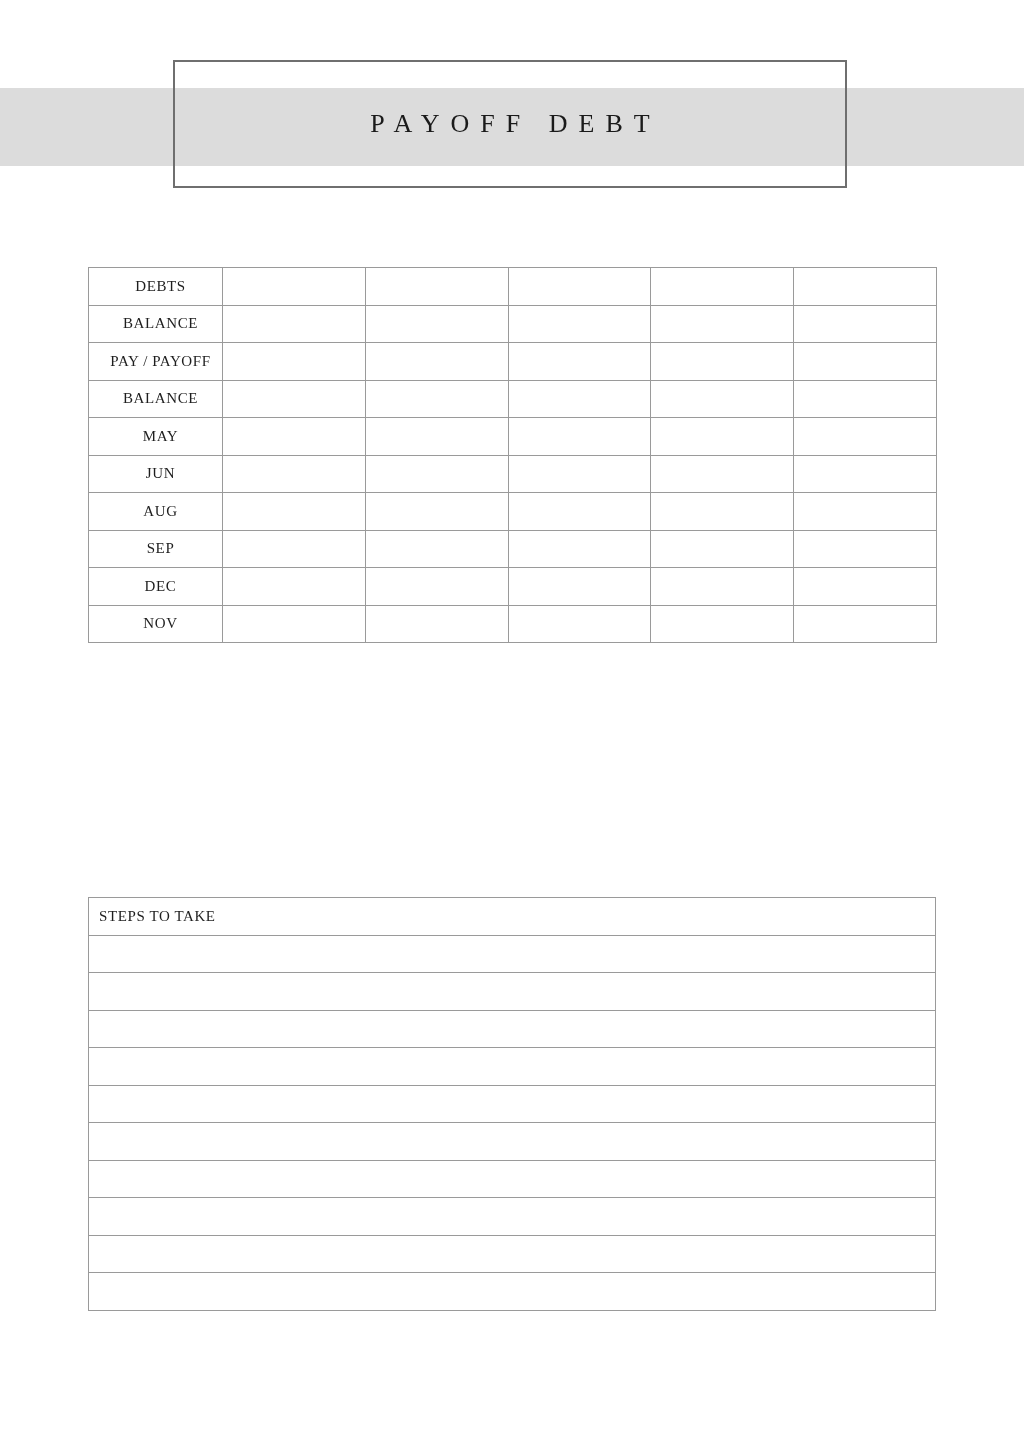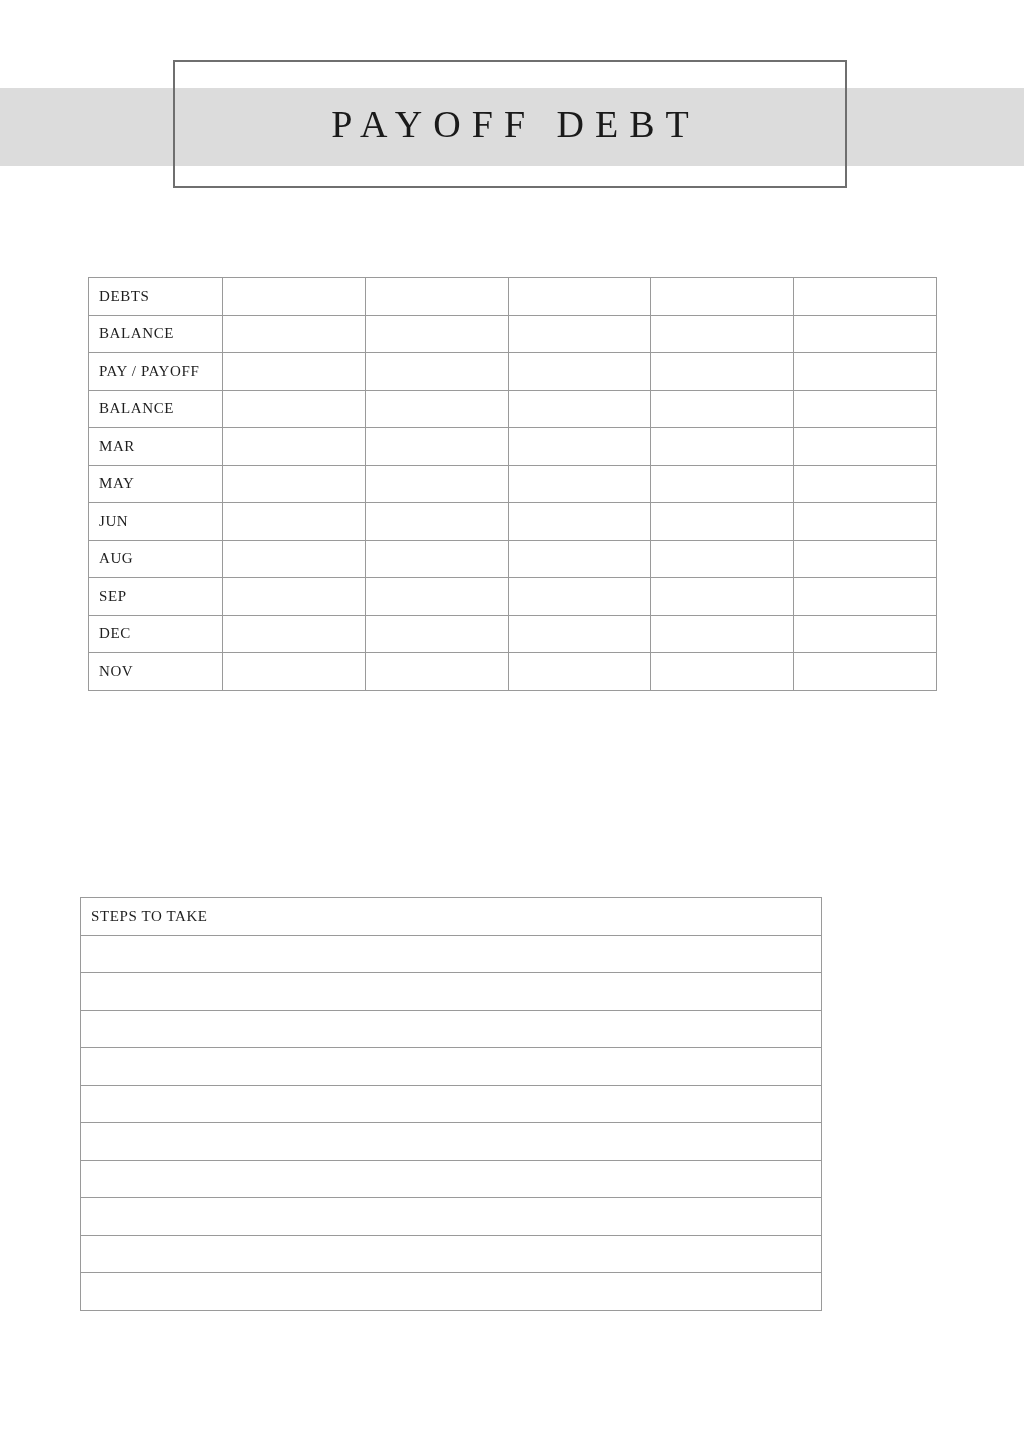--- a/index.html
+++ b/index.html
@@ -33,36 +33,37 @@
     height: 128px;
     border: 2px solid #6f6f6f;
     background: transparent;
     box-sizing: border-box;
     display: flex;
     align-items: center;
     justify-content: center;
   }
   .title-text {
     font-family: "Liberation Serif", serif;
-    font-size: 38px;
+    font-size: 26px;
     letter-spacing: 11px;
     color: #1a1a1a;
     text-indent: 11px;
     font-weight: 400;
     white-space: nowrap;
   }
 
   
   .debt-table {
     position: absolute;
     left: 88px;
-    top: 277px;
+    top: 267px;
     width: 848px;
     border-collapse: collapse;
     table-layout: fixed;
+    text-align: center;
   }
   .debt-table td {
     border: 1px solid #9a9a9a;
     height: 37.5px;
     padding: 0 0 0 10px;
     font-size: 15px;
     letter-spacing: 0.6px;
     color: #1e1e1e;
     vertical-align: middle;
     box-sizing: border-box;
@@ -73,23 +74,23 @@
     white-space: nowrap;
   }
   .debt-table td.cell {
     width: 142.8px;
     padding: 0;
   }
 
   
   .steps-table {
     position: absolute;
-    left: 80px;
+    left: 88px;
     top: 897px;
-    width: 742px;
+    width: 848px;
     border-collapse: collapse;
     table-layout: fixed;
   }
   .steps-table td {
     border: 1px solid #9a9a9a;
     height: 37.5px;
     padding: 0 0 0 10px;
     font-size: 15px;
     letter-spacing: 0.6px;
     color: #1e1e1e;
@@ -138,28 +139,20 @@
     </tr>
     <tr>
       <td class="label">BALANCE</td>
       <td class="cell"></td>
       <td class="cell"></td>
       <td class="cell"></td>
       <td class="cell"></td>
       <td class="cell"></td>
     </tr>
     <tr>
-      <td class="label">MAR</td>
-      <td class="cell"></td>
-      <td class="cell"></td>
-      <td class="cell"></td>
-      <td class="cell"></td>
-      <td class="cell"></td>
-    </tr>
-    <tr>
       <td class="label">MAY</td>
       <td class="cell"></td>
       <td class="cell"></td>
       <td class="cell"></td>
       <td class="cell"></td>
       <td class="cell"></td>
     </tr>
     <tr>
       <td class="label">JUN</td>
       <td class="cell"></td>

